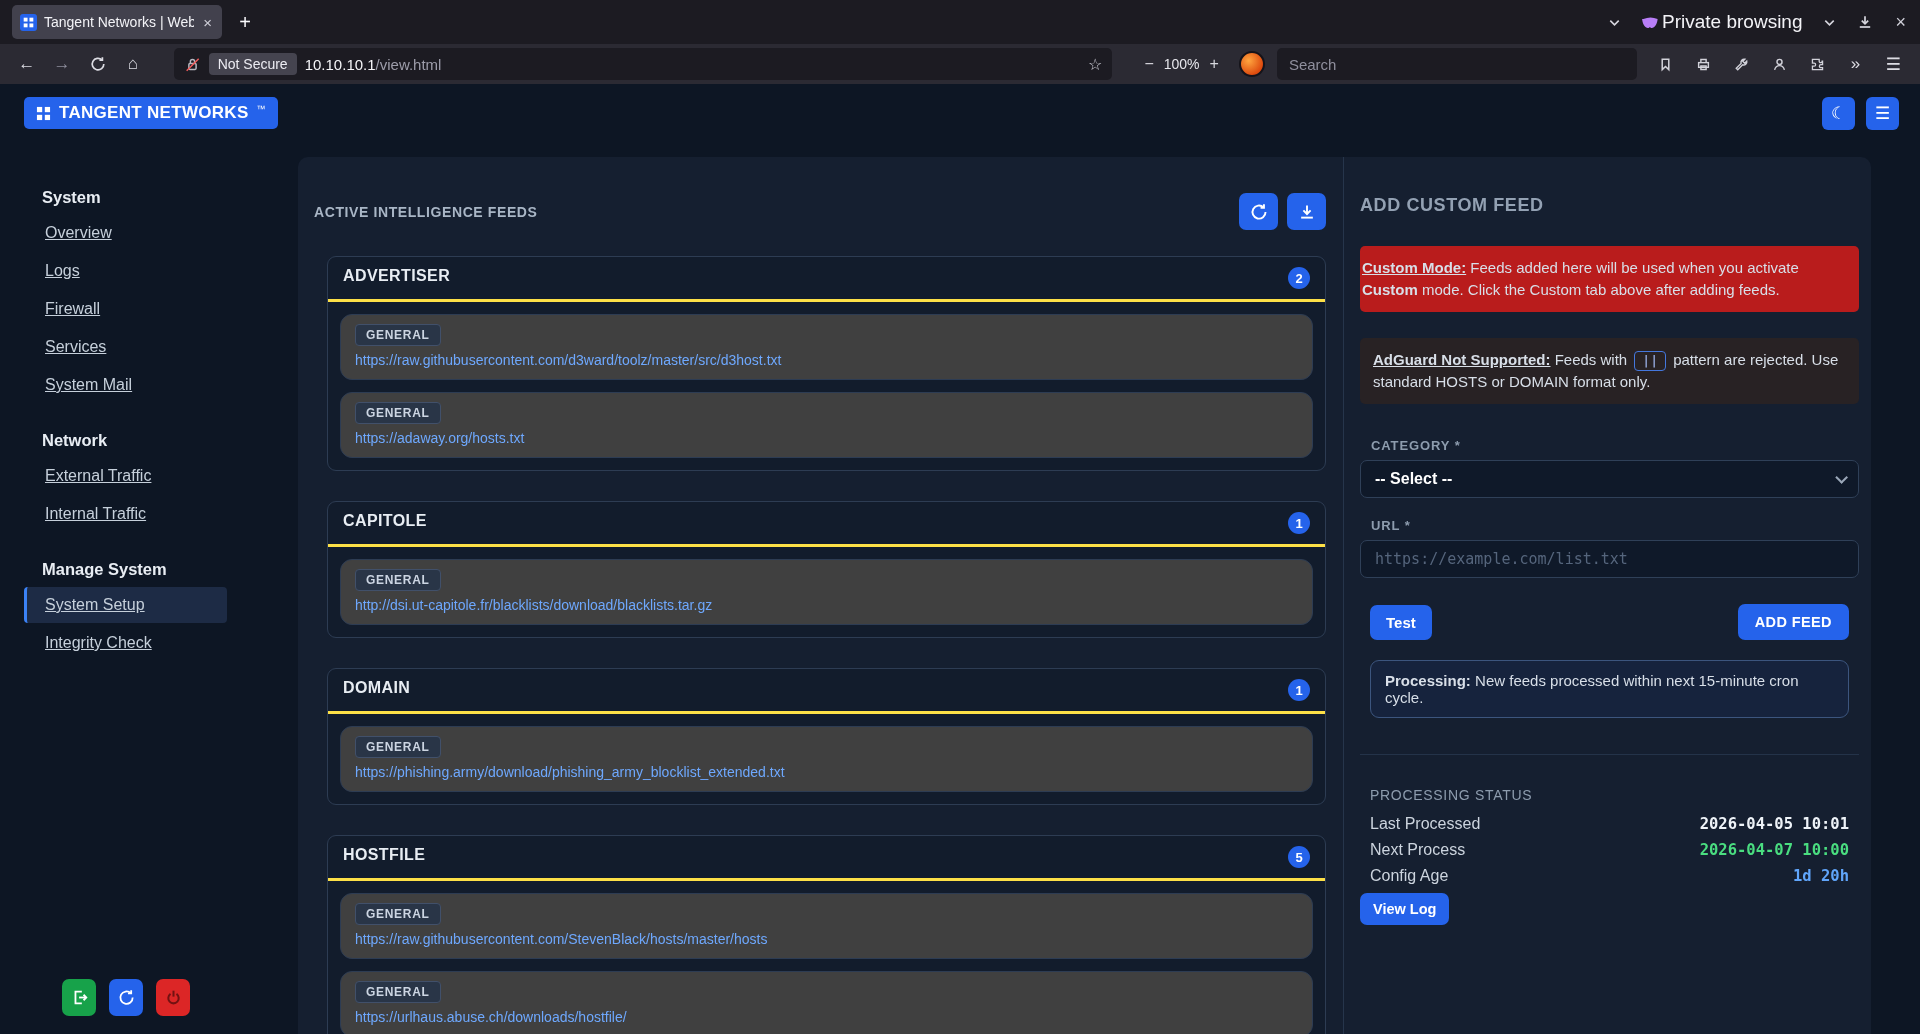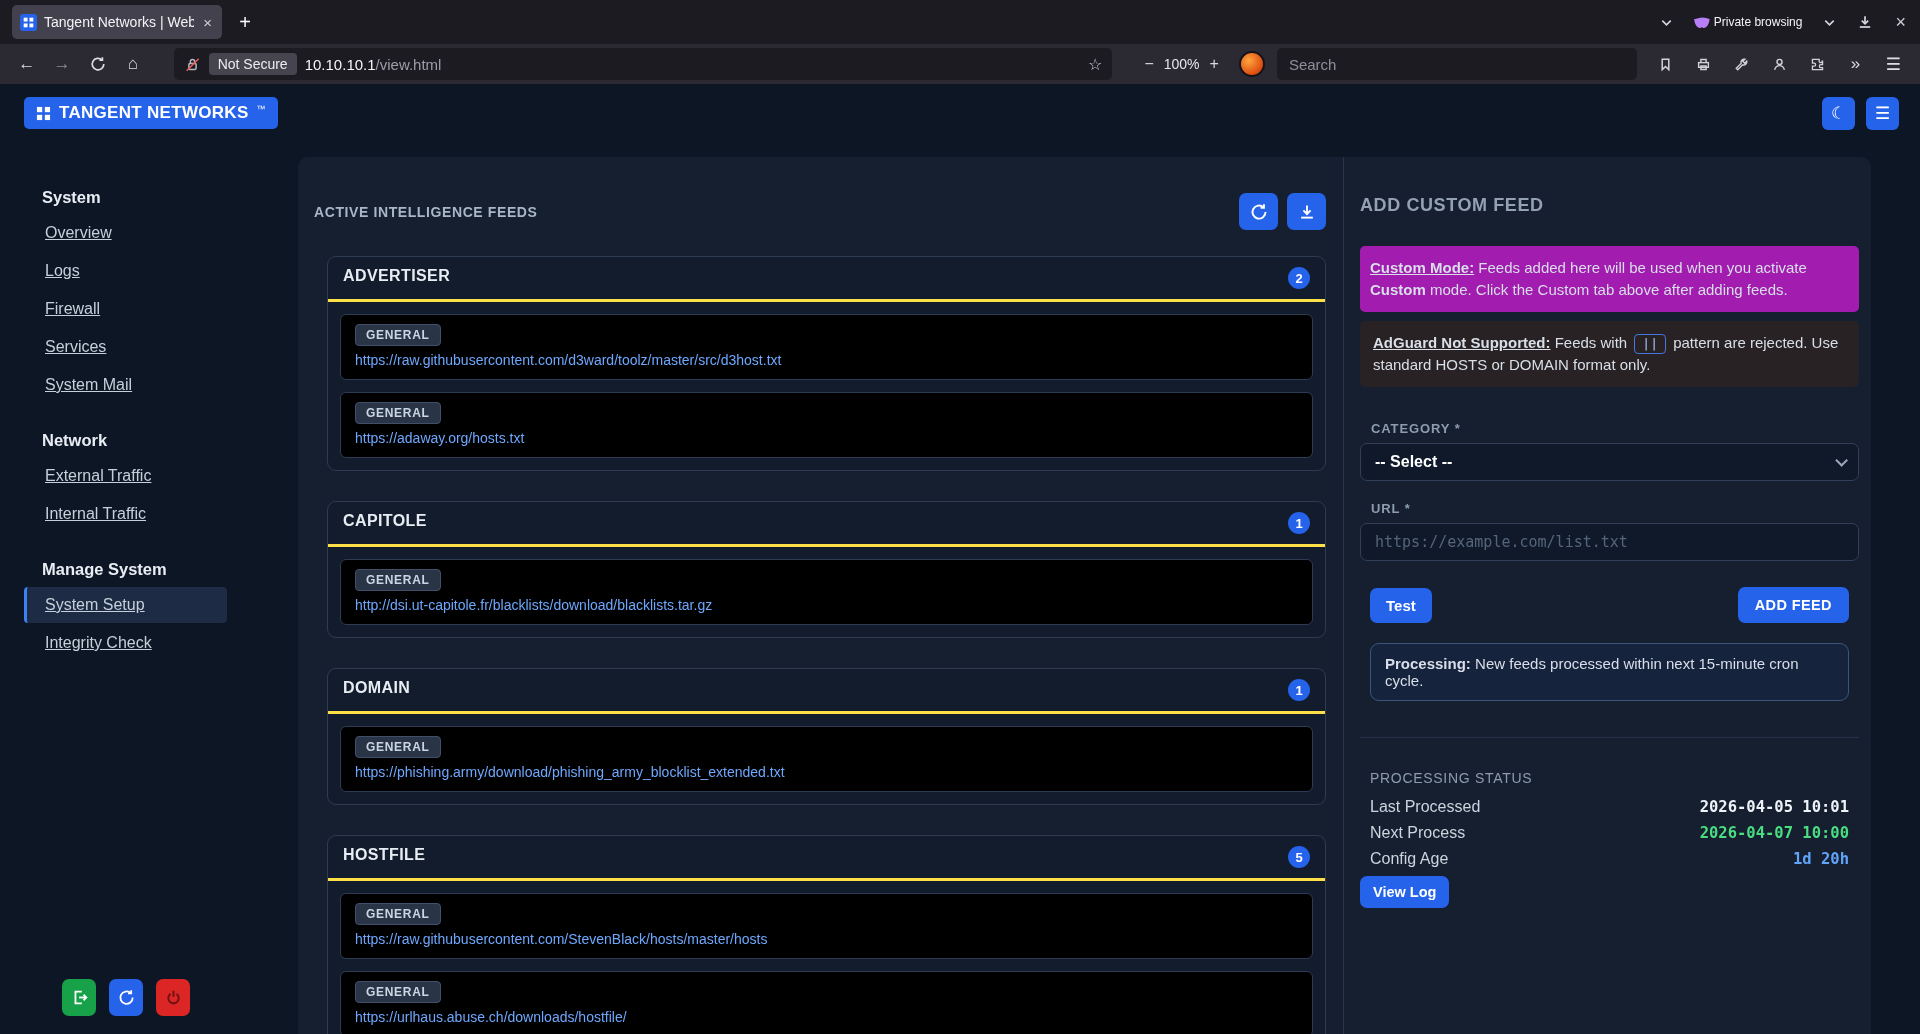--- a/index.html
+++ b/index.html
@@ -7,21 +7,21 @@
   .stage{position:relative;width:1920px;height:1034px;overflow:hidden;background:#0d1624}
 
   
   .tabbar{position:absolute;top:0;left:0;width:1920px;height:44px;background:#1c1b22;display:flex;align-items:center;padding:0 12px;color:#fbfbfe}
   .tab{width:210px;height:34px;background:#42414d;border-radius:5px;display:flex;align-items:center;gap:7px;padding:0 8px;font-size:14px}
   .favicon{width:17px;height:17px;background:#2563eb;border-radius:3px;display:grid;place-items:center;flex:none}
   .tab-title{flex:1;white-space:nowrap;overflow:hidden;color:#f3f3f7}
   .tab-close{color:#cfcfd8;font-size:15px;padding:0 2px;cursor:default}
   .newtab{width:30px;height:30px;margin-left:8px;display:grid;place-items:center;font-size:20px;color:#fbfbfe;border-radius:4px}
   .tab-right{margin-left:auto;display:flex;align-items:center;gap:20px;color:#d6d6de}
-  .private-badge{display:flex;gap:3px;font-size:12px;color:#f3f3f7}
+  .private-badge{display:flex;align-items:center;gap:3px;font-size:19px;color:#f3f3f7}
   .tb-svg{display:block}
 
   .toolbar{position:absolute;top:44px;left:0;width:1920px;height:40px;background:#2b2a33;display:flex;align-items:center;padding:0 10px;color:#e6e6ec;gap:2px}
   .navbtn{width:34px;height:32px;display:grid;place-items:center;font-size:17px;border-radius:4px;color:#dcdce3}
   .urlbar{width:955px;height:32px;background:#1c1b22;border-radius:5px;display:flex;align-items:center;gap:8px;padding:0 10px;font-size:15px;margin:0 22px}
   .chip{display:flex;align-items:center;gap:6px;background:#45444f;border-radius:4px;padding:3px 9px;font-size:14px;color:#ececf2}
   .url-host{color:#f5f5f8}
   .url-path{color:#9d9daa}
   .url-star{margin-left:auto;font-size:16px;color:#cfcfd8}
   .zoom{display:flex;align-items:center;gap:10px;font-size:14px;padding:0 8px;color:#e6e6ec}
@@ -55,28 +55,28 @@
   .card{position:absolute;left:298px;top:157px;width:1573px;min-height:1000px;background:#151f30;border-radius:10px;display:flex;align-items:stretch}
   .feeds-col{flex:1;min-width:0;padding:36px 17px 50px 8px}
   .feeds-head{display:flex;align-items:center;height:37px;margin-bottom:26px}
   .feeds-title{color:#a9b6c6;font-size:14px;font-weight:bold;letter-spacing:.6px;margin-left:8px}
   .feeds-btns{margin-left:auto;display:flex;gap:9px}
   .fbtn{width:39px;height:37px;background:#2563eb;border:none;border-radius:7px;display:grid;place-items:center}
   .cat-card{border:1px solid #2d3c53;border-radius:9px;margin:0 0 30px 21px;background:#121c2c}
   .cat-head{display:flex;padding:10px 15px;border-bottom:3px solid #fde047}
   .cat-name{color:#e8edf3;font-weight:bold;font-size:16px;letter-spacing:.4px}
   .badge{margin-left:auto;background:#2563eb;color:#fff;font-size:13px;font-weight:bold;width:22px;height:22px;border-radius:50%;display:grid;place-items:center}
-  .feed-item{border:1px solid #2d3c53;border-radius:6px;background:#000000;margin:12px;padding:9px 14px 11px}
+  .feed-item{border:1px solid #2d3c53;border-radius:12px;background:#404040;margin:12px;padding:9px 14px 11px}
   .tag{display:inline-block;background:#293547;border:1px solid #41506a;color:#ccd5e2;font-size:12px;font-weight:bold;letter-spacing:.7px;border-radius:4px;padding:3px 10px;margin-bottom:6px}
   .feed-url{display:block;color:#6ea8fe;font-size:14px;text-decoration:none;white-space:nowrap;overflow:hidden;cursor:default}
 
   
   .right-col{width:528px;flex:none;border-left:1px solid #26354b;padding:34px 12px 50px 16px}
   .rc-title{color:#93a1b3;font-weight:bold;font-size:18px;letter-spacing:.6px;margin:4px 0 30px}
-  .note-box{background:#a21caf;border-radius:5px;padding:11px 10px;font-size:15px;line-height:1.45;color:#d8dfe8;margin-bottom:9px}
+  .note-box{background:#b91c1c;border-radius:5px;padding:11px 2px;font-size:15px;line-height:1.45;color:#d8dfe8;margin-bottom:26px}
   .warn-box{background:#282224;border-radius:5px;padding:11px 13px;font-size:15px;line-height:1.45;color:#d8dfe8;margin-bottom:34px}
   .bold-u{font-weight:bold;text-decoration:underline}
   .pipe-badge{display:inline-block;border:1px solid #4477dd;color:#a9c2ff;border-radius:4px;padding:0 7px;font-family:"DejaVu Sans Mono",monospace;font-size:13px;margin:0 3px}
   .f-label{display:block;color:#8d9cae;font-size:13px;font-weight:bold;letter-spacing:.9px;margin:0 0 7px 11px}
   .select{height:38px;background:#0f1929;border:1px solid #2f4058;border-radius:7px;display:flex;align-items:center;padding:0 14px;color:#fff;font-weight:bold;font-size:16px;margin-bottom:20px}
   .select .chev{margin-left:auto;width:9px;height:9px;border-right:2px solid #9aa7b8;border-bottom:2px solid #9aa7b8;transform:rotate(45deg) translateY(-3px)}
   .url-input{width:100%;height:38px;background:#0f1929;border:1px solid #2f4058;border-radius:7px;color:#e6edf5;padding:0 14px;font-family:"DejaVu Sans Mono",monospace;font-size:15px;margin-bottom:26px;outline:none}
   .url-input::placeholder{color:#55657c}
   .btn-row{display:flex;align-items:center;padding:0 10px;margin-bottom:20px}
   .btn{background:#2563eb;color:#fff;border:none;border-radius:7px;font-weight:bold;font-family:"Liberation Sans",sans-serif}

